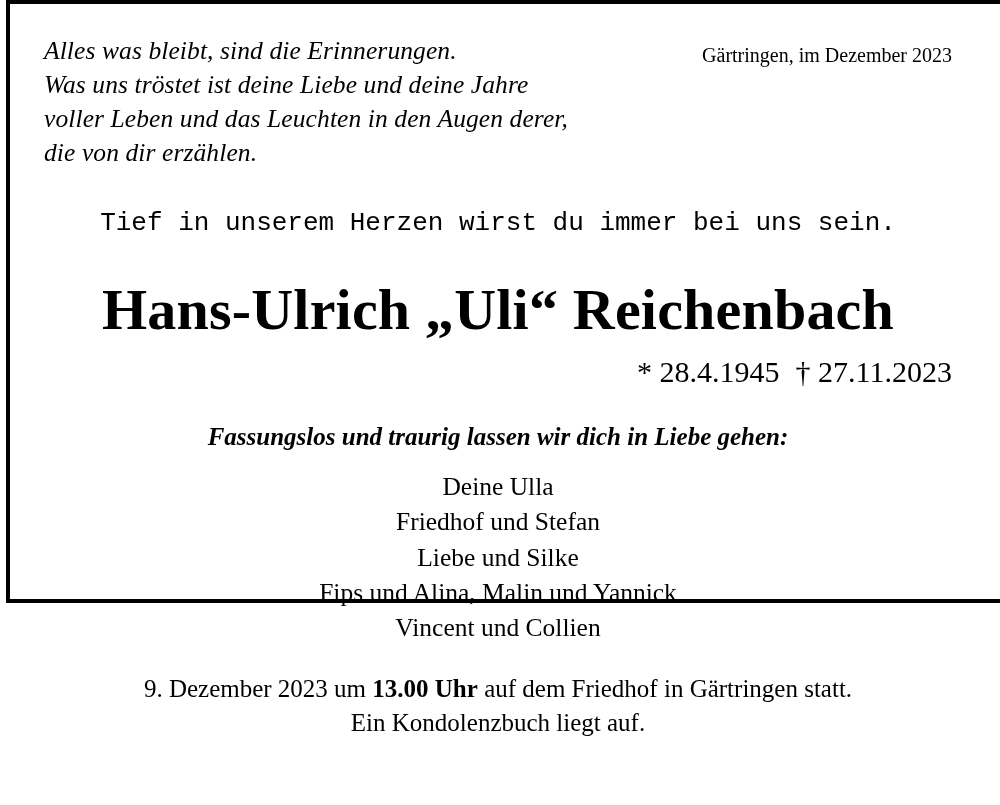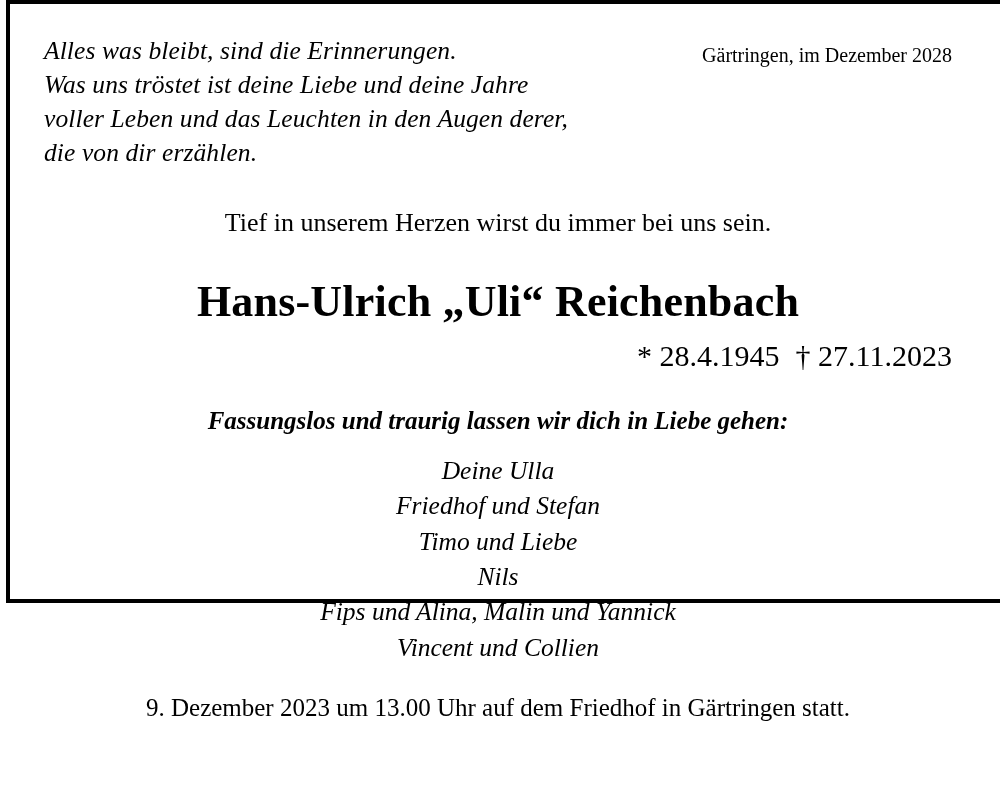--- a/index.html
+++ b/index.html
@@ -37,25 +37,26 @@
   }
   .place-date {
     font-size: 20px;
     padding-top: 10px;
     white-space: nowrap;
   }
   .memorial-line {
     text-align: center;
     font-size: 26px;
     margin-top: 38px;
+    font-family: Liberation Mono, monospace;
   }
   .deceased-name {
     text-align: center;
     font-weight: bold;
-    font-size: 44px;
+    font-size: 58px;
     margin-top: 38px;
     letter-spacing: 0.2px;
   }
   .dates {
     text-align: right;
     font-size: 30px;
     margin-top: 12px;
   }
   .dates .sep {
     display: inline-block;
@@ -66,64 +67,63 @@
     font-weight: bold;
     font-size: 25px;
     margin-top: 34px;
     font-style: italic;
   }
   .mourners {
     text-align: center;
     font-size: 25.5px;
     margin-top: 18px;
     line-height: 1.39;
-    font-style: italic;
   }
   .mourner-line {
     display: block;
   }
   .ceremony {
     text-align: center;
     font-size: 25px;
     margin-top: 26px;
     line-height: 1.38;
   }
   .ceremony .bold {
-    font-weight: normal;
+    font-weight: bold;
   }
 </style>
 </head>
 <body>
 
 <div class="notice">
 
   <div class="top-row">
     <div class="epitaph">Alles was bleibt, sind die Erinnerungen.
 Was uns tröstet ist deine Liebe und deine Jahre
 voller Leben und das Leuchten in den Augen derer,
 die von dir erzählen.</div>
-    <div class="place-date">Gärtringen, im Dezember 2028</div>
+    <div class="place-date">Gärtringen, im Dezember 2023</div>
   </div>
 
   <div class="memorial-line">Tief in unserem Herzen wirst du immer bei uns sein.</div>
 
   <div class="deceased-name">Hans-Ulrich „Uli“ Reichenbach</div>
 
   <div class="dates">
     <span>* 28.4.1945</span><span class="sep"></span><span>† 27.11.2023</span>
   </div>
 
   <div class="mourning-intro">Fassungslos und traurig lassen wir dich in Liebe gehen:</div>
 
   <div class="mourners">
     <span class="mourner-line">Deine Ulla</span>
     <span class="mourner-line">Friedhof und Stefan</span>
-    <span class="mourner-line">Timo und Liebe</span>
-    <span class="mourner-line">Nils</span>
+    <span class="mourner-line">Liebe und Silke</span>
     <span class="mourner-line">Fips und Alina, Malin und Yannick</span>
     <span class="mourner-line">Vincent und Collien</span>
   </div>
 
   <div class="ceremony">
     <div><span>9. Dezember 2023 um </span><span class="bold">13.00 Uhr</span><span> auf dem Friedhof in Gärtringen statt.</span></div>
+    <div>Ein Kondolenzbuch liegt auf.</div>
   </div>
 
 </div>
 
 </body></html>

